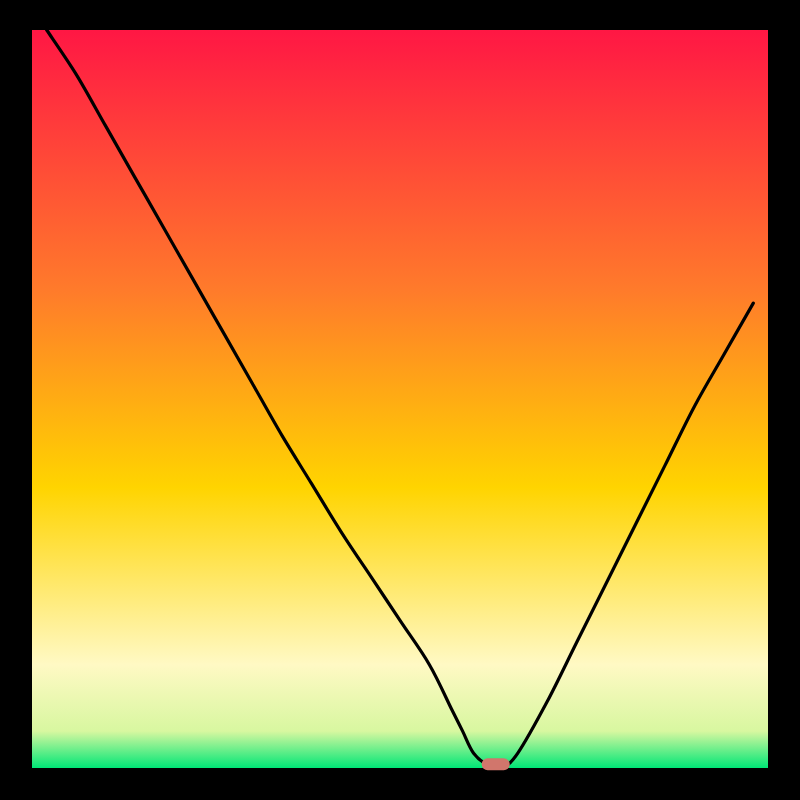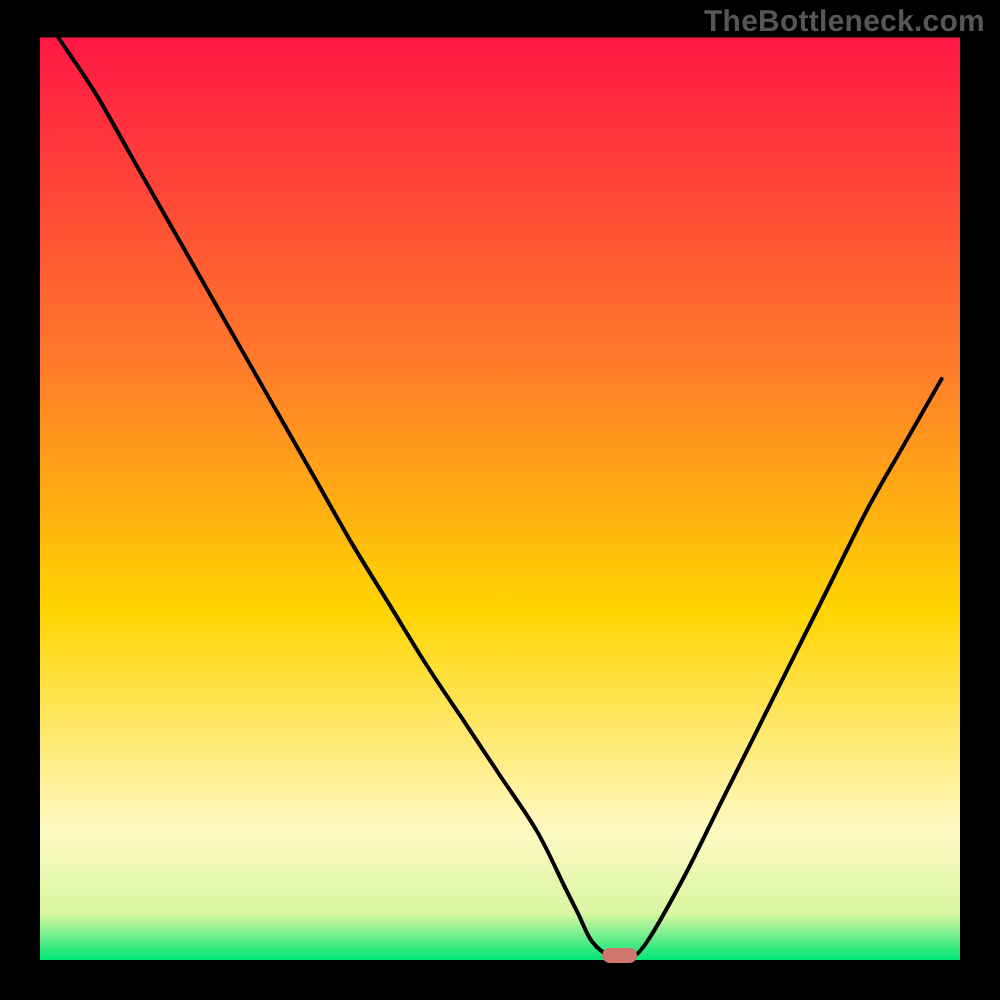--- a/index.html
+++ b/index.html
@@ -30,21 +30,20 @@
   svg.chart {
     position: absolute;
     left: 0;
     top: 0;
   }
 </style>
 </head>
 <body>
 
 <div class="frame">
-  <div class="watermark">TheBottleneck.com</div>
   <svg class="chart" width="800" height="800" viewBox="0 0 800 800">
     <defs>
       <linearGradient id="bg-grad" x1="0" y1="0" x2="0" y2="1">
         <stop offset="0%" stop-color="#ff1744"></stop>
         <stop offset="35%" stop-color="#ff7a2b"></stop>
         <stop offset="62%" stop-color="#ffd400"></stop>
         <stop offset="86%" stop-color="#fff9c4"></stop>
         <stop offset="95%" stop-color="#d8f7a0"></stop>
         <stop offset="100%" stop-color="#00e676"></stop>
       </linearGradient>

